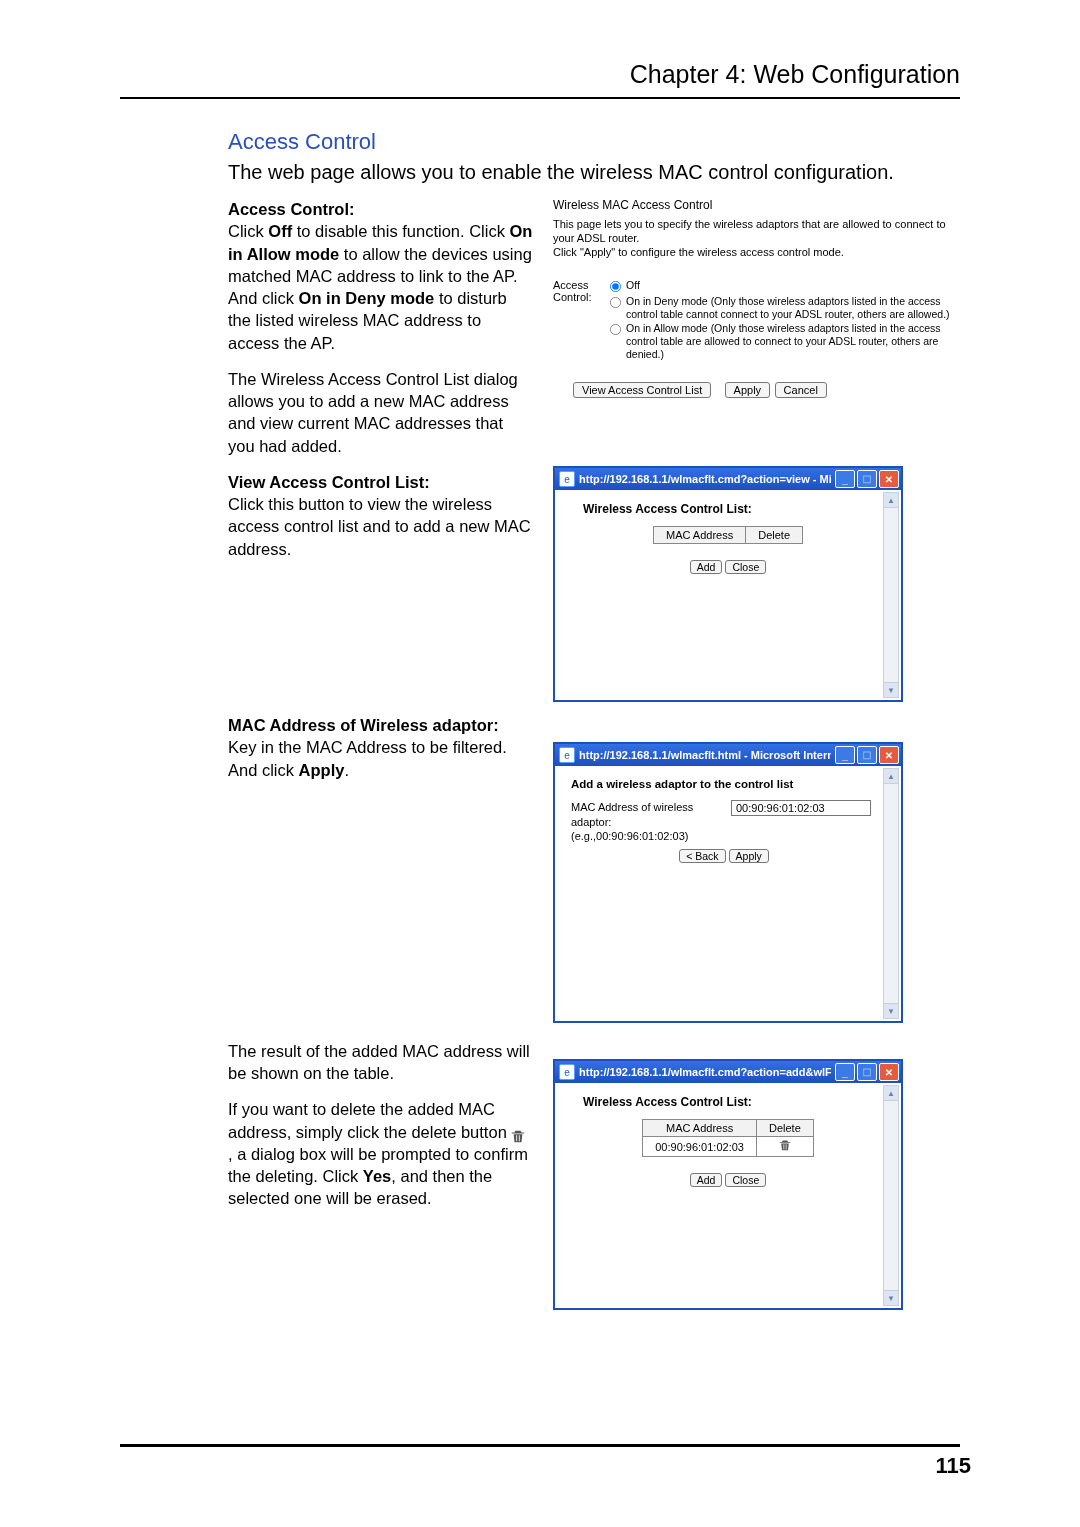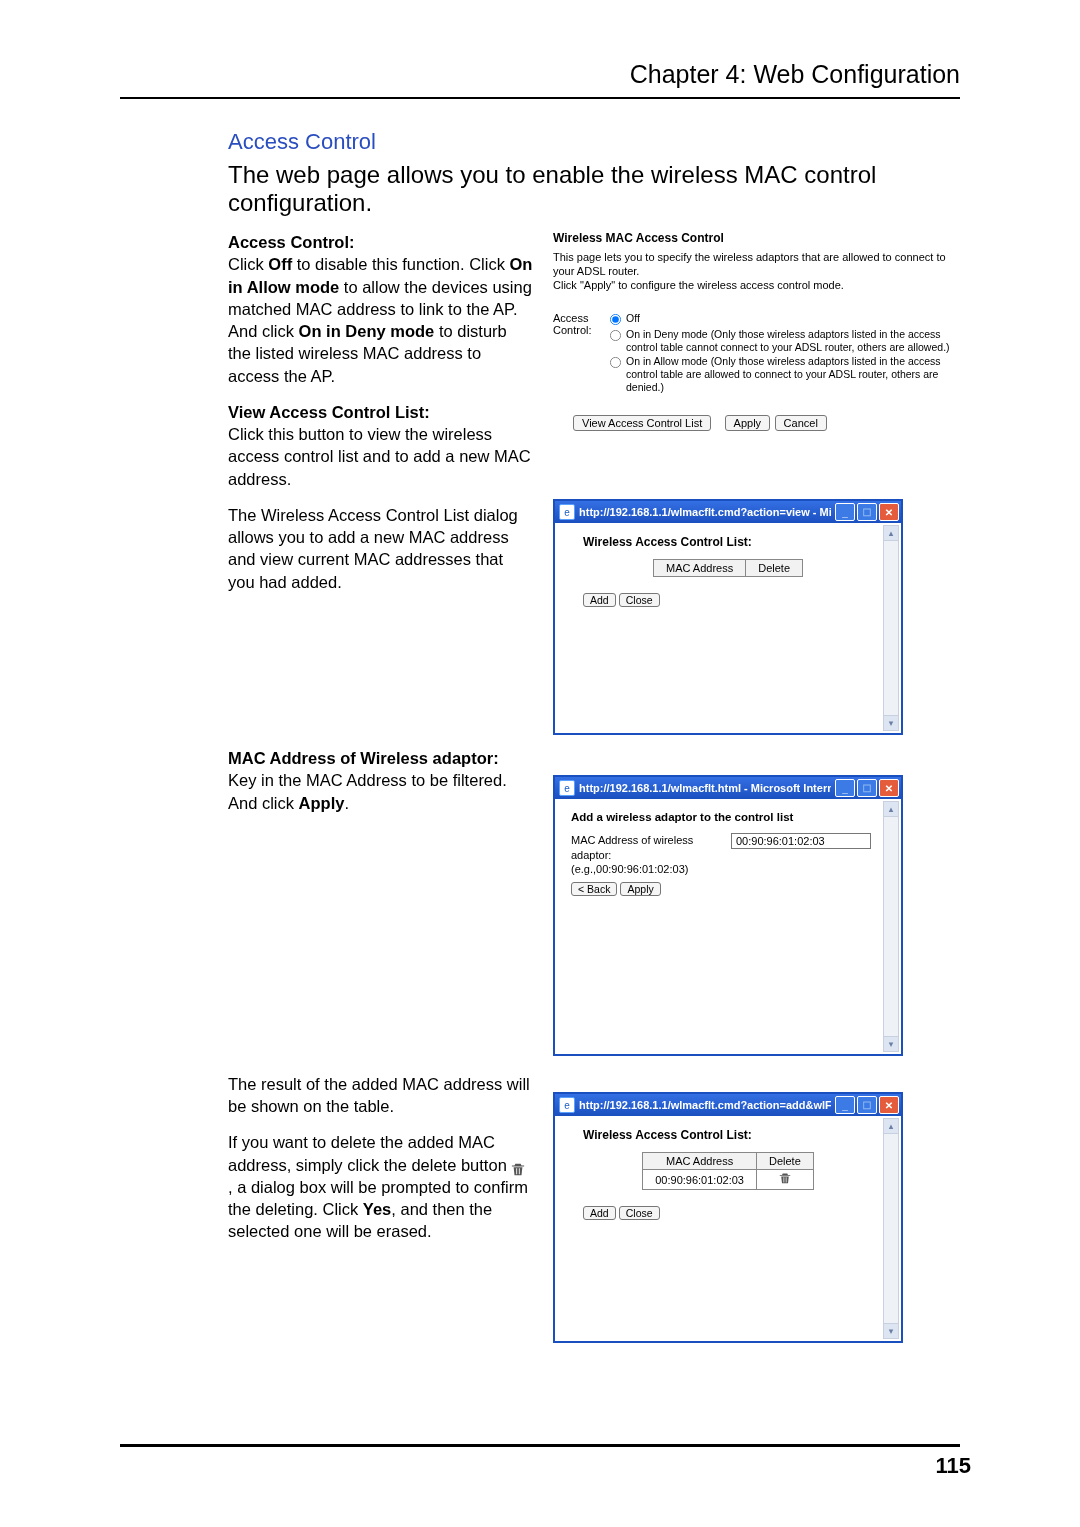--- a/index.html
+++ b/index.html
@@ -1,27 +1,27 @@
 <!DOCTYPE html>
 <html><head>
 <meta charset="utf-8">
 <style>
 html,body{margin:0;padding:0;background:#fff;font-family:Arial,Helvetica,sans-serif;color:#000}
 .page{width:1080px;height:1527px;position:relative;box-sizing:border-box;padding:60px 120px 40px 120px;background:#fff}
 .header{font-size:25px;text-align:right;padding:0 0 8px 0;font-family:Arial,sans-serif}
 .rule{border:0;border-top:2px solid #000;margin:0}
 .content{padding:30px 0 0 108px}
 .h1{color:#2a4ec0;font-weight:normal;font-size:22px;margin:0 0 6px 0}
-.intro{font-size:24px;margin:0 0 14px 0}
+.intro{font-size:20px;margin:0 0 14px 0}
 .cols{display:flex;align-items:flex-start;gap:20px}
 .left{width:305px;font-size:16.5px;line-height:1.35}
 .left p{margin:0 0 14px 0}
 .left .sect{font-weight:bold}
 .right{flex:1}
-.panel-title{font-size:12px;font-weight:bold;margin:0 0 6px 0}
+.panel-title{font-size:12px;font-weight:normal;margin:0 0 6px 0}
 .panel-desc{font-size:11px;line-height:1.25;margin:0 0 20px 0}
 .ac-row{display:flex;align-items:flex-start;font-size:11px;gap:10px}
 .ac-label{width:46px}
 .radio-opts{flex:1}
 .radio-opts .opt{display:flex;align-items:flex-start;gap:4px;margin-bottom:2px}
 .radio-opts .opt input{margin:1px 0 0 0;transform:scale(.85)}
 .radio-opts .opt .txt{font-size:10.5px;line-height:1.2}
 .btn-row{margin:18px 0 0 20px}
 .btn{display:inline-block;font-size:11px;border:1px solid #777;border-radius:3px;padding:1px 8px;background:#f5f5f5;vertical-align:middle}
 .btn.sm{font-size:10.5px;padding:0 6px}
@@ -37,21 +37,21 @@
 .winbody{position:relative;padding:10px 28px 10px 28px;font-size:11px;min-height:190px}
 .winbody.h260{min-height:235px}
 .winbody.h230{min-height:205px}
 .scroll{position:absolute;right:2px;top:2px;bottom:2px;width:16px;background:#eef1f6;border:1px solid #c8d0df;box-sizing:border-box}
 .scroll .arrow{height:14px;display:flex;align-items:center;justify-content:center;font-size:9px;color:#6b7fa5;background:#dde5f2;border-bottom:1px solid #c8d0df}
 .scroll .arrow.bot{border-bottom:none;border-top:1px solid #c8d0df;position:absolute;bottom:0;left:0;right:0}
 .wtitle{font-weight:bold;font-size:12px;margin:2px 0 10px 0}
 .tbl{margin:0 auto 16px auto;border-collapse:collapse}
 .tbl th,.tbl td{border:1px solid #888;padding:2px 12px;font-size:11px;text-align:center}
 .tbl th{background:#f2f2f2;font-weight:normal}
-.center{}
+.center{text-align:center}
 .formlbl{font-size:11px;line-height:1.3}
 .forminput{border:1px solid #777;font-size:11px;padding:1px 4px;width:130px}
 .formgrid{display:flex;gap:20px;align-items:flex-start;margin-bottom:6px}
 .trash{font-size:12px;color:#555}
 .footer-rule{position:absolute;left:120px;right:120px;bottom:80px;border-top:3px solid #000}
 .pagenum{position:absolute;right:109px;bottom:48px;font-size:22px;font-weight:bold}
 .inline-trash{display:inline-block;width:14px;height:14px;vertical-align:middle}
 .inline-trash svg{width:14px;height:14px}
 </style>
 </head>
@@ -65,25 +65,25 @@
     <div class="h1">Access Control</div>
     <div class="intro">The web page allows you to enable the wireless MAC control configuration.</div>
 
     <div class="cols">
 
       <div class="left">
         <p>
           <span class="sect">Access Control:</span><br>
           <span>Click </span><b>Off</b><span> to disable this function. Click </span><b>On in Allow mode</b><span> to allow the devices using matched MAC address to link to the AP. And click </span><b>On in Deny mode</b><span> to disturb the listed wireless MAC address to access the AP.</span>
         </p>
+        <p>The Wireless Access Control List dialog allows you to add a new MAC address and view current MAC addresses that you had added.</p>
         <p>
           <span class="sect">View Access Control List:</span><br>
           <span>Click this button to view the wireless access control list and to add a new MAC address.</span>
         </p>
-        <p>The Wireless Access Control List dialog allows you to add a new MAC address and view current MAC addresses that you had added.</p>
 
         <div style="height:140px"></div>
 
         <p>
           <span class="sect">MAC Address of Wireless adaptor:</span><br>
           <span>Key in the MAC Address to be filtered. And click </span><b>Apply</b><span>.</span>
         </p>
 
         <div style="height:245px"></div>
 

